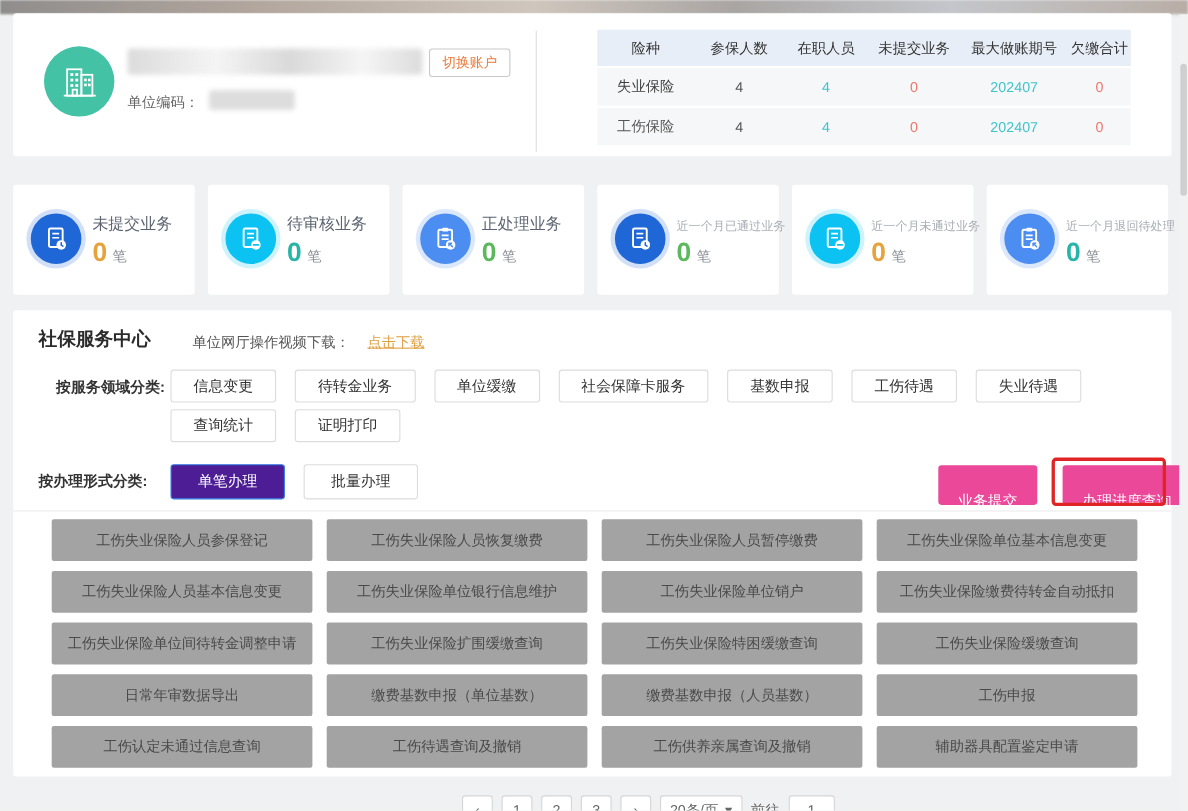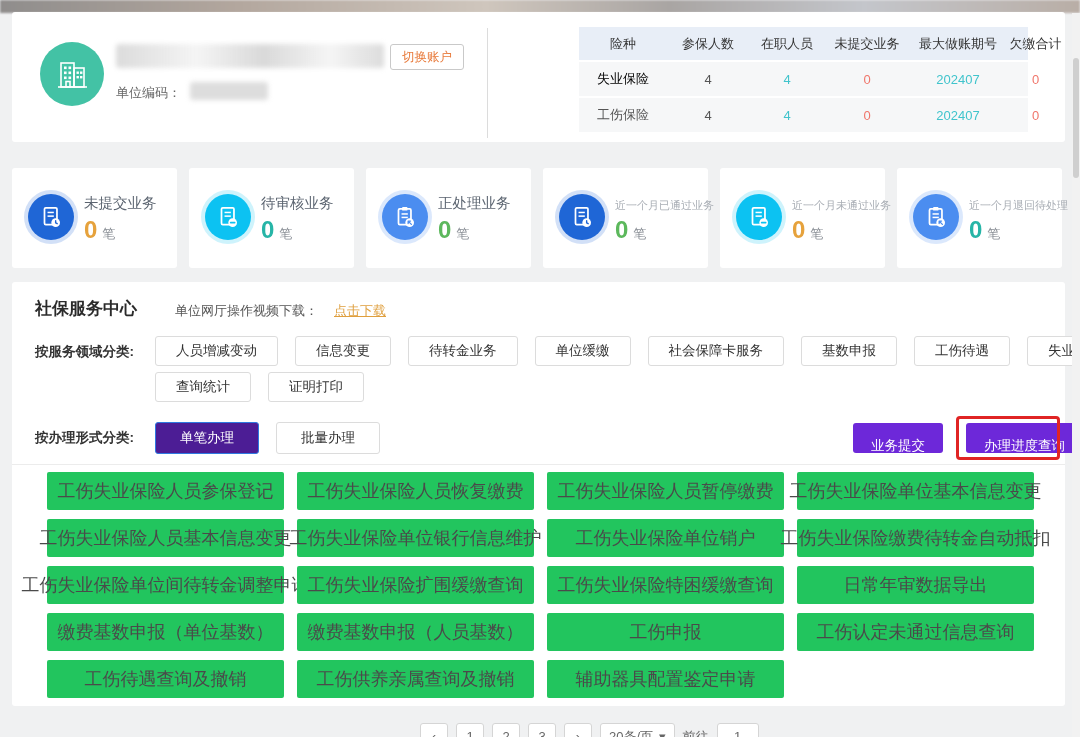--- a/index.html
+++ b/index.html
@@ -23,21 +23,21 @@
   .switch-btn { position:absolute; left:378px; top:32px; height:26px; padding:0 11px;
     background:#fff; border:1px solid #c9c9c9; border-radius:3px; color:#e87a3b;
     font-size:12.5px; line-height:24px; cursor:pointer; }
   .unit-code { position:absolute; left:104px; top:72px; font-size:13px; color:#666; }
   .unit-code-blur { position:absolute; left:178px; top:70px; width:78px; height:18px;
     background:rgba(180,180,180,.45); border-radius:3px; filter:blur(2.5px); }
   .header-divider { position:absolute; left:475px; top:16px; width:1px; height:110px; background:#dcdcdc; }
 
   
   #ins-table { position:absolute; left:531px; top:15px; width:485px; font-size:13px; }
-  .ins-row { display:grid; grid-template-columns:88px 82px 76px 84px 98px 57px; align-items:center;margin-left:36px; }
+  .ins-row { display:grid; grid-template-columns:88px 82px 76px 84px 98px 57px; align-items:center; }
   .ins-head { background:#e8eef7; height:33px; color:#333; margin-bottom:2px; }
   .ins-body { background:#f6f7f8; height:34px; margin-bottom:2px; }
   .ins-row > div { text-align:center; }
 
   
   .stat-card { position:absolute; top:168px; width:165px; height:100px; background:#fff; border-radius:3px;padding-left:24px; }
   .stat-circle { position:absolute; left:16px; top:26px; width:46px; height:46px; border-radius:50%;
     display:flex; align-items:center; justify-content:center; }
   .stat-label { position:absolute; left:72px; top:26px; font-size:14.5px; color:#5b6470; white-space:nowrap; }
   .stat-label.small { font-size:11px; color:#a9aeb5; top:30px; }
@@ -48,29 +48,29 @@
   #main-panel { left:12px; top:282px; width:1053px; height:424px; }
   .sc-title { position:absolute; left:23px; top:15px; font-size:17px; font-weight:bold; color:#2b2b2b; }
   .dl-label { position:absolute; left:163px; top:20px; font-size:13px; color:#555; }
   .dl-link { position:absolute; left:322px; top:20px; font-size:13px; color:#df9f3e; text-decoration:underline; cursor:pointer; }
   .row-label { position:absolute; left:23px; font-size:13.5px; font-weight:bold; color:#333; }
   .btn-row { position:absolute; left:143px; display:flex; gap:17px; }
   .pill-btn { height:30px; padding:0 20px; background:#fff; border:1px solid #dcdcdc; border-radius:3px;
     font-size:13.5px; color:#333; line-height:28px; text-align:center; cursor:pointer; white-space:nowrap; }
   .mode-btn { height:32px; padding:0 24px; line-height:30px; }
   .mode-btn.active { background:#4c1d95; border-color:#2e79e0; color:#fff; }
-  .blue-btn { position:absolute; height:30px; padding:8px 18px; background:#6d28d9; border:none; border-radius:3px;
+  .blue-btn { position:absolute; height:30px; padding:18px 18px; background:#ec4899; border:none; border-radius:3px;
     color:#fff; font-size:13.5px; line-height:30px; cursor:pointer; white-space:nowrap; }
   .red-annotation { position:absolute; left:944px; top:134px; width:104px; height:44px;
     border:3px solid #e02424; border-radius:4px; pointer-events:none; }
   .sc-divider { position:absolute; left:0; top:182px; width:1053px; height:1px; background:#ececec; }
 
   .service-grid { position:absolute; left:35px; top:190px; display:grid;
     grid-template-columns:repeat(4,237px); gap:9px 13px; }
-  .grid-btn { height:38px; background:#22c55e; border-radius:2px; font-size:18px; color:#4a4a4a;
+  .grid-btn { height:38px; background:#a3a3a3; border-radius:2px; font-size:13px; color:#4a4a4a;
     display:flex; align-items:center; justify-content:center; cursor:pointer; white-space:nowrap; }
 
   
   .pagination { position:absolute; left:420px; top:723px; display:flex; gap:8px; align-items:flex-start; }
   .pg-box { min-width:28px; height:28px; background:#fff; border:1px solid #d5d5d5; border-radius:3px;
     font-size:13px; color:#666; text-align:center; line-height:26px; cursor:pointer; padding:0 4px; }
   .pg-select { display:flex; align-items:center; gap:6px; padding:0 8px; }
   .pg-goto { font-size:13px; color:#666; line-height:28px; }
   .pg-input { width:42px; }
 
@@ -113,21 +113,21 @@
       <div class="ins-row ins-head">
           <div>险种</div>
           <div>参保人数</div>
           <div>在职人员</div>
           <div>未提交业务</div>
           <div>最大做账期号</div>
           <div>欠缴合计</div>
         </div>
       <div id="ins-rows">
           <div class="ins-row ins-body">
-            <div style="color: #000000;">失业保险</div>
+            <div style="color: #404040;">失业保险</div>
             <div style="color: rgb(85, 85, 85);">4</div>
             <div style="color: rgb(64, 196, 204);">4</div>
             <div style="color: rgb(240, 118, 107);">0</div>
             <div style="color: rgb(64, 196, 204);">202407</div>
             <div style="color: rgb(240, 118, 107);">0</div>
           </div>
           <div class="ins-row ins-body">
             <div style="color: rgb(85, 85, 85);">工伤保险</div>
             <div style="color: rgb(85, 85, 85);">4</div>
             <div style="color: rgb(64, 196, 204);">4</div>
@@ -220,23 +220,22 @@
         <div class="stat-label small">近一个月退回待处理</div>
         <div class="stat-value"><span style="color: rgb(39, 181, 167);">0</span><span class="stat-unit">笔</span></div>
       </div>
     </div>
 
   <div class="panel" id="main-panel">
     <div class="sc-title">社保服务中心</div>
     <div class="dl-label">单位网厅操作视频下载：</div>
     <a class="dl-link">点击下载</a>
 
-    <div class="row-label" style="top:61px;">按服务领域分类:</div>
+    <div class="row-label" style="top:61px;margin-left:16px;">按服务领域分类:</div>
     <div class="btn-row" style="top:54px;" id="domain-row1">
-        <button class="pill-btn">人员增减变动</button>
         <button class="pill-btn">信息变更</button>
         <button class="pill-btn">待转金业务</button>
         <button class="pill-btn">单位缓缴</button>
         <button class="pill-btn">社会保障卡服务</button>
         <button class="pill-btn">基数申报</button>
         <button class="pill-btn">工伤待遇</button>
         <button class="pill-btn">失业待遇</button>
       </div>
     <div class="btn-row" style="top:90px;" id="domain-row2">
         <button class="pill-btn">查询统计</button>
@@ -260,20 +259,21 @@
         <div class="grid-btn">工伤失业保险人员恢复缴费</div>
         <div class="grid-btn">工伤失业保险人员暂停缴费</div>
         <div class="grid-btn">工伤失业保险单位基本信息变更</div>
         <div class="grid-btn">工伤失业保险人员基本信息变更</div>
         <div class="grid-btn">工伤失业保险单位银行信息维护</div>
         <div class="grid-btn">工伤失业保险单位销户</div>
         <div class="grid-btn">工伤失业保险缴费待转金自动抵扣</div>
         <div class="grid-btn">工伤失业保险单位间待转金调整申请</div>
         <div class="grid-btn">工伤失业保险扩围缓缴查询</div>
         <div class="grid-btn">工伤失业保险特困缓缴查询</div>
+        <div class="grid-btn">工伤失业保险缓缴查询</div>
         <div class="grid-btn">日常年审数据导出</div>
         <div class="grid-btn">缴费基数申报（单位基数）</div>
         <div class="grid-btn">缴费基数申报（人员基数）</div>
         <div class="grid-btn">工伤申报</div>
         <div class="grid-btn">工伤认定未通过信息查询</div>
         <div class="grid-btn">工伤待遇查询及撤销</div>
         <div class="grid-btn">工伤供养亲属查询及撤销</div>
         <div class="grid-btn">辅助器具配置鉴定申请</div>
       </div>
   </div>

